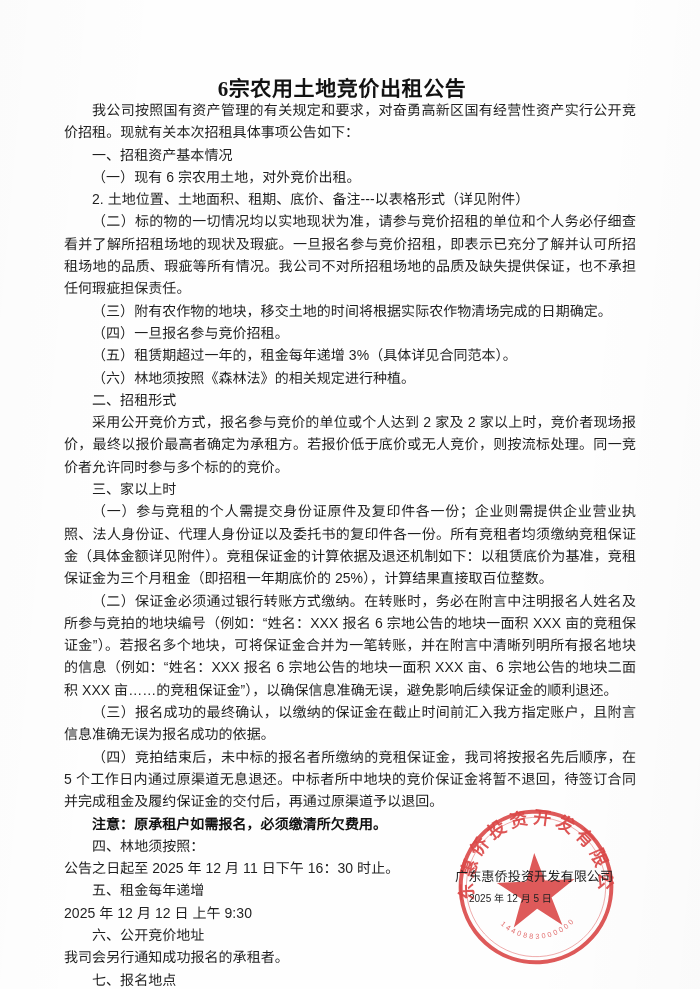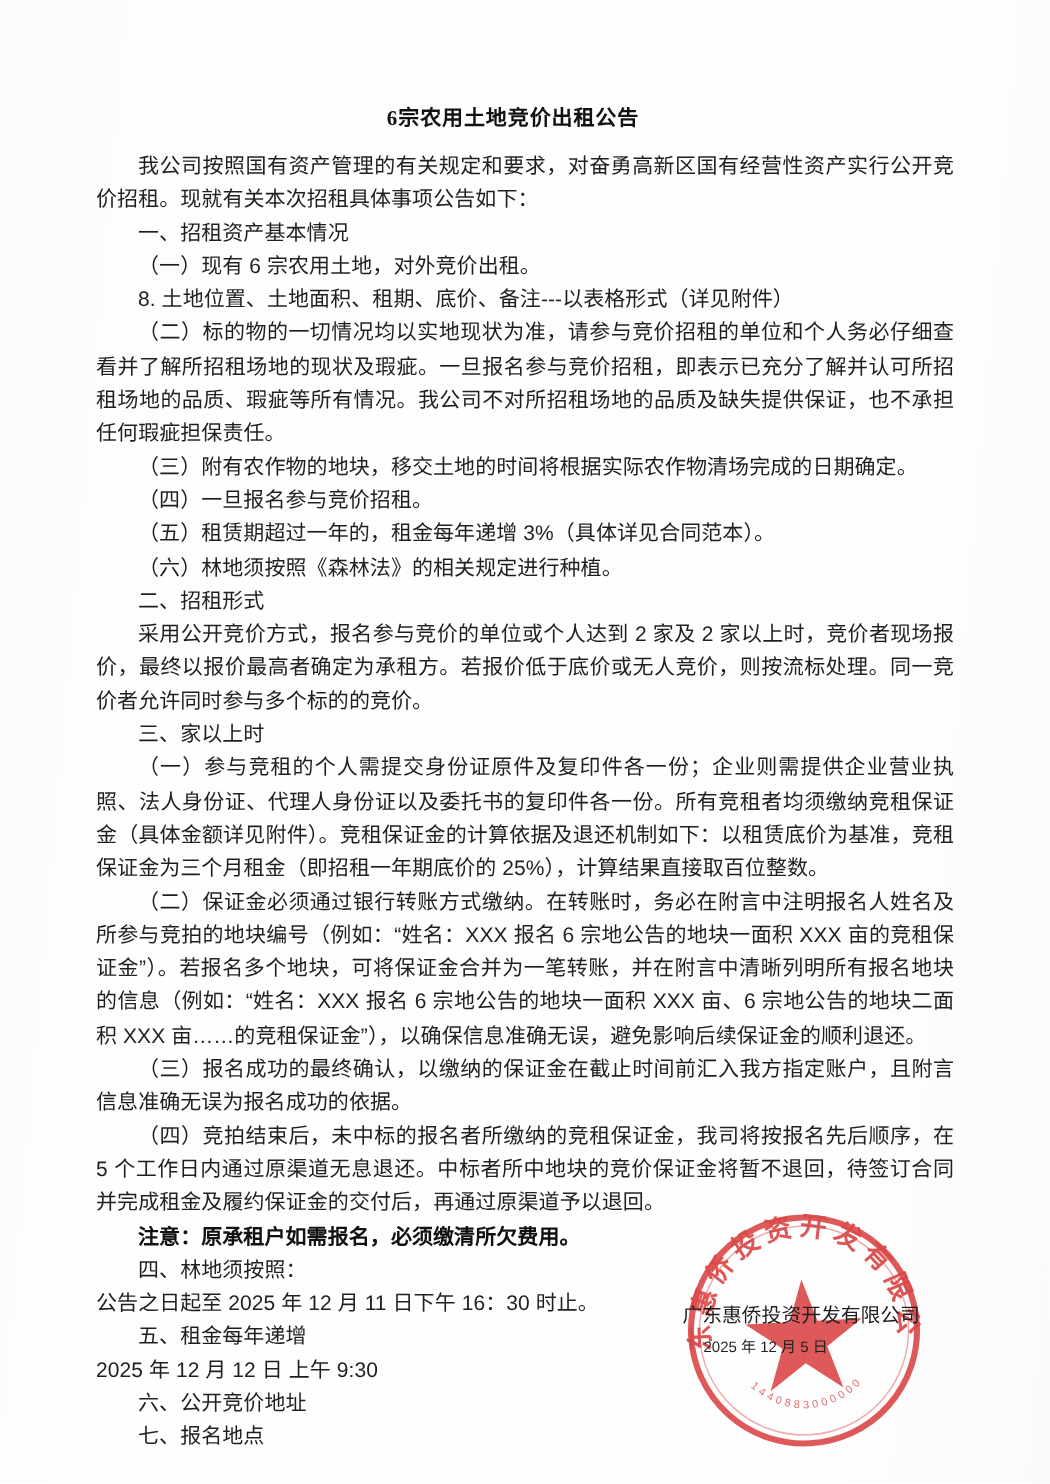--- a/index.html
+++ b/index.html
@@ -32,21 +32,21 @@
     pointer-events: none;
   }
 
   .doc-title {
     position: absolute;
     top: 58px;
     left: 0;
     width: 684px;
     text-align: center;
     font-family: "Liberation Serif", "DejaVu Serif", serif;
-    font-size: 14px;
+    font-size: 21px;
     font-weight: bold;
     letter-spacing: 0.6px;
     color: #121212;
   }
 
   .body-block {
     position: absolute;
     top: 99px;
     left: 64px;
     width: 572px;
@@ -108,39 +108,40 @@
 
 <div class="page">
   <div class="scan-wash"></div>
 
   <h1 class="doc-title">6宗农用土地竞价出租公告</h1>
 
   <div class="body-block" id="body-block">
       <p class="ln indent">我公司按照国有资产管理的有关规定和要求，对奋勇高新区国有经营性资产实行公开竞价招租。现就有关本次招租具体事项公告如下：</p>
       <p class="ln sub">一、招租资产基本情况</p>
       <p class="ln sub">（一）现有 6 宗农用土地，对外竞价出租。</p>
-      <p class="ln sub">8. 土地位置、土地面积、租期、底价、备注---以表格形式（详见附件）</p>
+      <p class="ln sub">2. 土地位置、土地面积、租期、底价、备注---以表格形式（详见附件）</p>
       <p class="ln indent">（二）标的物的一切情况均以实地现状为准，请参与竞价招租的单位和个人务必仔细查看并了解所招租场地的现状及瑕疵。一旦报名参与竞价招租，即表示已充分了解并认可所招租场地的品质、瑕疵等所有情况。我公司不对所招租场地的品质及缺失提供保证，也不承担任何瑕疵担保责任。</p>
       <p class="ln sub">（三）附有农作物的地块，移交土地的时间将根据实际农作物清场完成的日期确定。</p>
       <p class="ln sub">（四）一旦报名参与竞价招租。</p>
       <p class="ln sub">（五）租赁期超过一年的，租金每年递增 3%（具体详见合同范本）。</p>
       <p class="ln sub">（六）林地须按照《森林法》的相关规定进行种植。</p>
       <p class="ln sub">二、招租形式</p>
       <p class="ln indent">采用公开竞价方式，报名参与竞价的单位或个人达到 2 家及 2 家以上时，竞价者现场报价，最终以报价最高者确定为承租方。若报价低于底价或无人竞价，则按流标处理。同一竞价者允许同时参与多个标的的竞价。</p>
       <p class="ln sub">三、家以上时</p>
       <p class="ln indent">（一）参与竞租的个人需提交身份证原件及复印件各一份；企业则需提供企业营业执照、法人身份证、代理人身份证以及委托书的复印件各一份。所有竞租者均须缴纳竞租保证金（具体金额详见附件）。竞租保证金的计算依据及退还机制如下：以租赁底价为基准，竞租保证金为三个月租金（即招租一年期底价的 25%），计算结果直接取百位整数。</p>
       <p class="ln indent">（二）保证金必须通过银行转账方式缴纳。在转账时，务必在附言中注明报名人姓名及所参与竞拍的地块编号（例如：“姓名：XXX 报名 6 宗地公告的地块一面积 XXX 亩的竞租保证金”）。若报名多个地块，可将保证金合并为一笔转账，并在附言中清晰列明所有报名地块的信息（例如：“姓名：XXX 报名 6 宗地公告的地块一面积 XXX 亩、6 宗地公告的地块二面积 XXX 亩……的竞租保证金”），以确保信息准确无误，避免影响后续保证金的顺利退还。</p>
       <p class="ln indent">（三）报名成功的最终确认，以缴纳的保证金在截止时间前汇入我方指定账户，且附言信息准确无误为报名成功的依据。</p>
       <p class="ln indent">（四）竞拍结束后，未中标的报名者所缴纳的竞租保证金，我司将按报名先后顺序，在 5 个工作日内通过原渠道无息退还。中标者所中地块的竞价保证金将暂不退回，待签订合同并完成租金及履约保证金的交付后，再通过原渠道予以退回。</p>
       <p class="ln bold">注意：原承租户如需报名，必须缴清所欠费用。</p>
       <p class="ln sub">四、林地须按照：</p>
       <p class="ln flush">公告之日起至 2025 年 12 月 11 日下午 16：30 时止。</p>
       <p class="ln sub">五、租金每年递增</p>
       <p class="ln flush">2025 年 12 月 12 日 上午 9:30</p>
       <p class="ln sub">六、公开竞价地址</p>
+      <p class="ln flush">我司会另行通知成功报名的承租者。</p>
       <p class="ln sub">七、报名地点</p>
     </div>
 
   <div class="seal">
     <svg viewBox="0 0 200 200" xmlns="http://www.w3.org/2000/svg">
       <defs>
         <path id="sealArcTop" d="M 100,100 m -78,0 a 78,78 0 1,1 156,0" fill="none"></path>
         <path id="sealArcBottom" d="M 100,100 m -64,0 a 64,64 0 1,0 128,0" fill="none"></path>
       </defs>
       <circle cx="100" cy="100" r="93" fill="none" stroke="#d41f1f" stroke-width="5" opacity="0.9"></circle>

